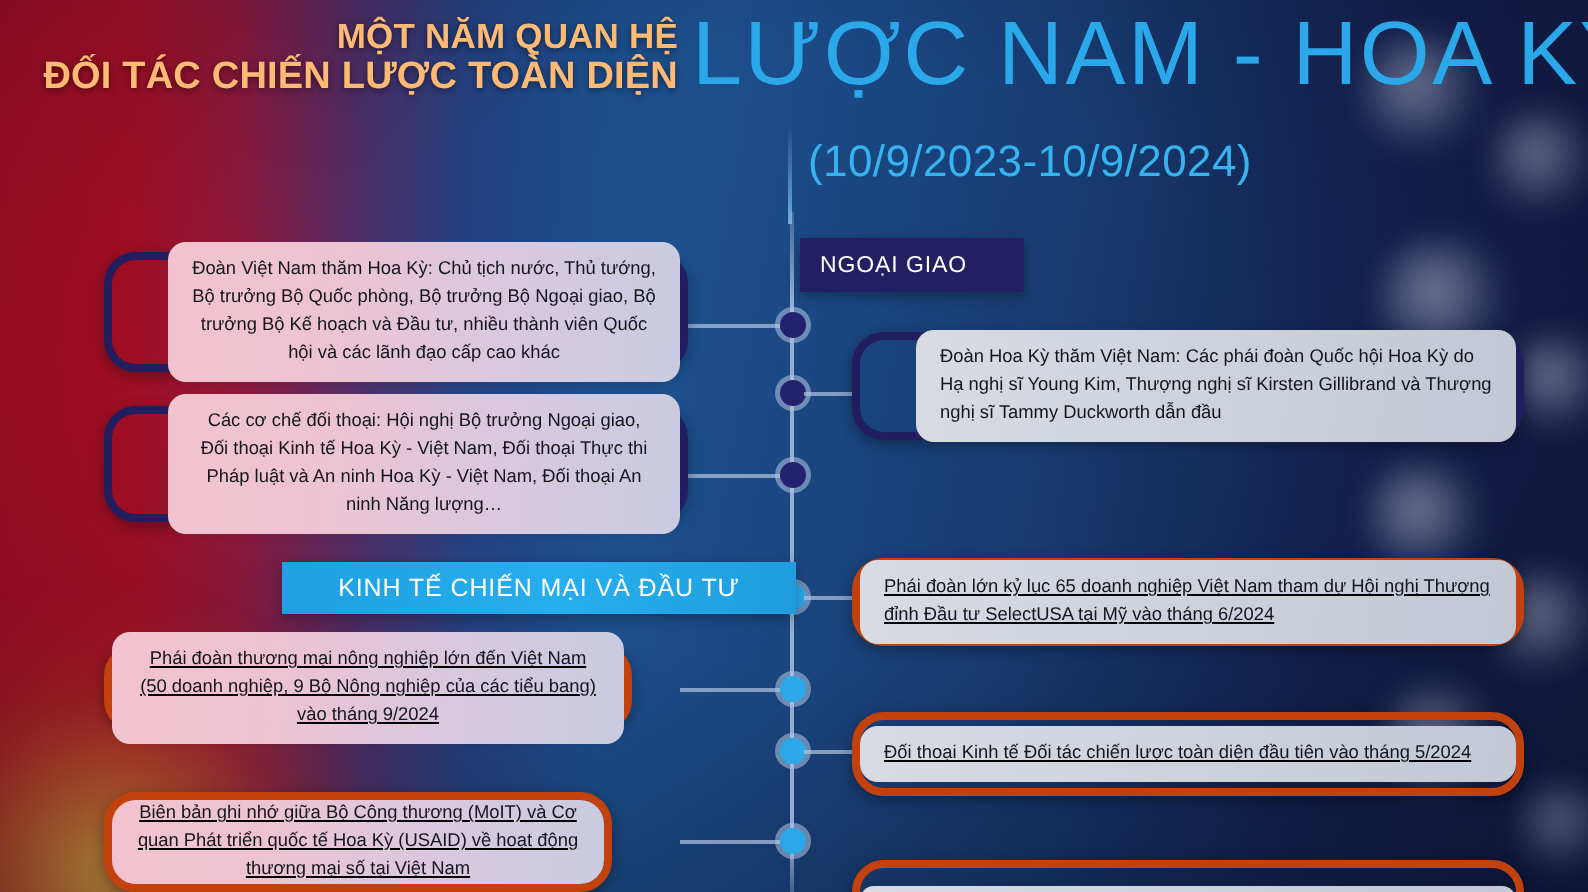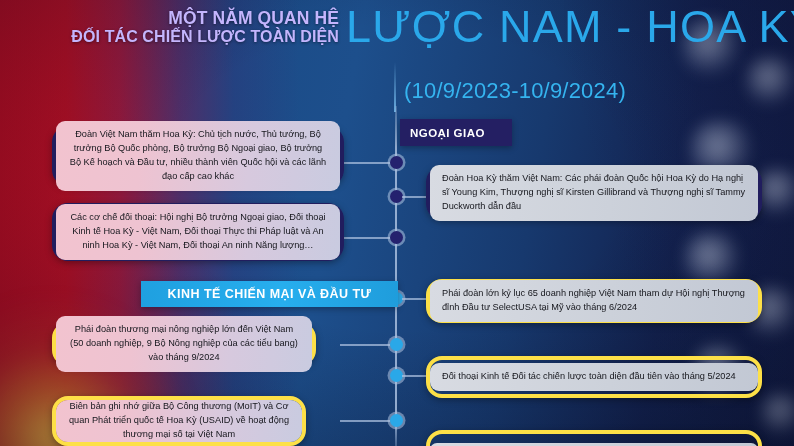--- a/index.html
+++ b/index.html
@@ -46,33 +46,33 @@
   }
   .bg-vignette{
     position:absolute;inset:0;
     background:radial-gradient(ellipse at 50% 40%,rgba(0,0,0,0) 40%,rgba(5,10,32,0.40) 100%);
   }
 
   
   .header{position:absolute;left:0;top:0;width:794px;height:112px;}
   .title-left{
     position:absolute;right:455px;top:8px;width:330px;
-    text-align:right;color:#c4b5fd;font-weight:bold;line-height:1.16;
+    text-align:right;color:#fdba74;font-weight:bold;line-height:1.16;
     text-shadow:0 1px 3px rgba(0,0,0,.45);
     margin-left:16px;
   }
   .title-left .l1{font-size:17.5px;letter-spacing:.1px;display:block;}
-  .title-left .l2{font-size:16px;letter-spacing:.1px;display:block;}
+  .title-left .l2{font-size:19px;letter-spacing:.1px;display:block;}
   .title-big{
     position:absolute;left:346px;top:4px;width:448px;
     color:#2aa8ea;font-size:45px;font-weight:300;letter-spacing:1.2px;
     line-height:1.02;white-space:nowrap;
   }
   .title-dates{
-    position:absolute;left:404px;top:78px;
+    position:absolute;left:404px;top:68px;
     color:#35b4ef;font-size:22px;font-weight:400;letter-spacing:.2px;
   }
   .title-divider{
     position:absolute;left:394px;top:62px;width:2px;height:50px;
     background:linear-gradient(180deg,rgba(90,170,230,0.0),rgba(120,190,240,0.85));
   }
 
   
   .spine{
     position:absolute;left:395px;top:106px;width:2px;height:340px;
@@ -82,21 +82,21 @@
     position:absolute;width:13px;height:13px;border-radius:50%;
     left:389.5px;box-shadow:0 0 0 2.5px rgba(176,196,226,.55);
   }
   .node.navy{background:#24216e;}
   .node.cyan{background:#2aa8e8;}
   .stub{position:absolute;height:2px;background:rgba(176,196,226,.70);}
 
   
   .banner{
     position:absolute;display:flex;align-items:center;
-    font-weight:bold;color:#ffffff;letter-spacing:.45px;
+    font-weight:normal;color:#ffffff;letter-spacing:.45px;
     box-shadow:0 2px 6px rgba(0,0,0,.30);
     text-align:right;
   }
   .banner.navy{
     left:400px;top:119px;width:112px;height:27px;
     background:#241f63;font-size:11.5px;padding-left:10px;box-sizing:border-box;
   }
   .banner.cyan{
     left:141px;top:281px;width:257px;height:26px;
     background:linear-gradient(90deg,#1fa0e0,#27aeee 55%,#1f9ddc);
@@ -117,22 +117,22 @@
   
   .box.left .inner{
     background:linear-gradient(95deg,#f2c3cf 0%,#eec3d1 30%,#d7c9de 68%,#c9cbe0 100%);
     text-align:center;
   }
   
   .box.right .inner{
     background:linear-gradient(95deg,#d8dbe2 0%,#ccd1da 55%,#c2c8d4 100%);
     text-align:left;
   }
-  .box.navy{border:4px solid #211d5e;}
-  .box.cyan{border:4px solid #fde047;}
+  .box.navy{border:4px solid #211d5e;padding-left:28px;}
+  .box.cyan{border:4px solid #c2410c;text-decoration:underline;}
 
   
   .clip-bottom{overflow:hidden;}
 </style>
 </head>
 <body>
 
 <div id="stage">
 
   <div class="bg-base"></div>

